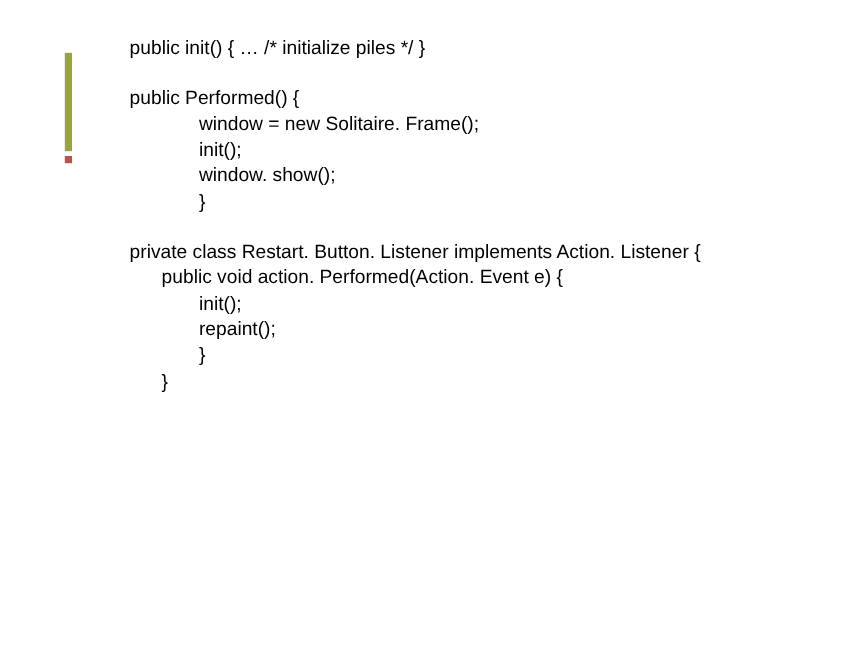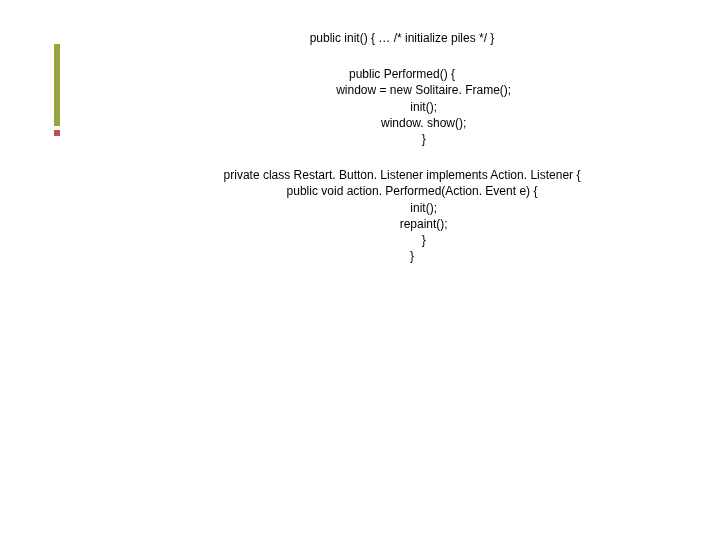--- a/index.html
+++ b/index.html
@@ -37,25 +37,24 @@
   }
   h1.title {
     font-family: Georgia, 'Times New Roman', serif;
     font-weight: normal;
     font-size: 40px;
     margin: 0 0 26px 0;
     line-height: 1.05;
   }
   .code-block {
     font-family: Verdana, Geneva, sans-serif;
-    font-size: 12px;
+    font-size: 16px;
     line-height: 1.35;
     white-space: pre;
     margin-bottom: 20px;
-    text-align: center;
   }
 </style>
 </head>
 <body>
 
 <div class="slide">
   <div class="accent-bar"></div>
   <div class="accent-square"></div>
 
 

